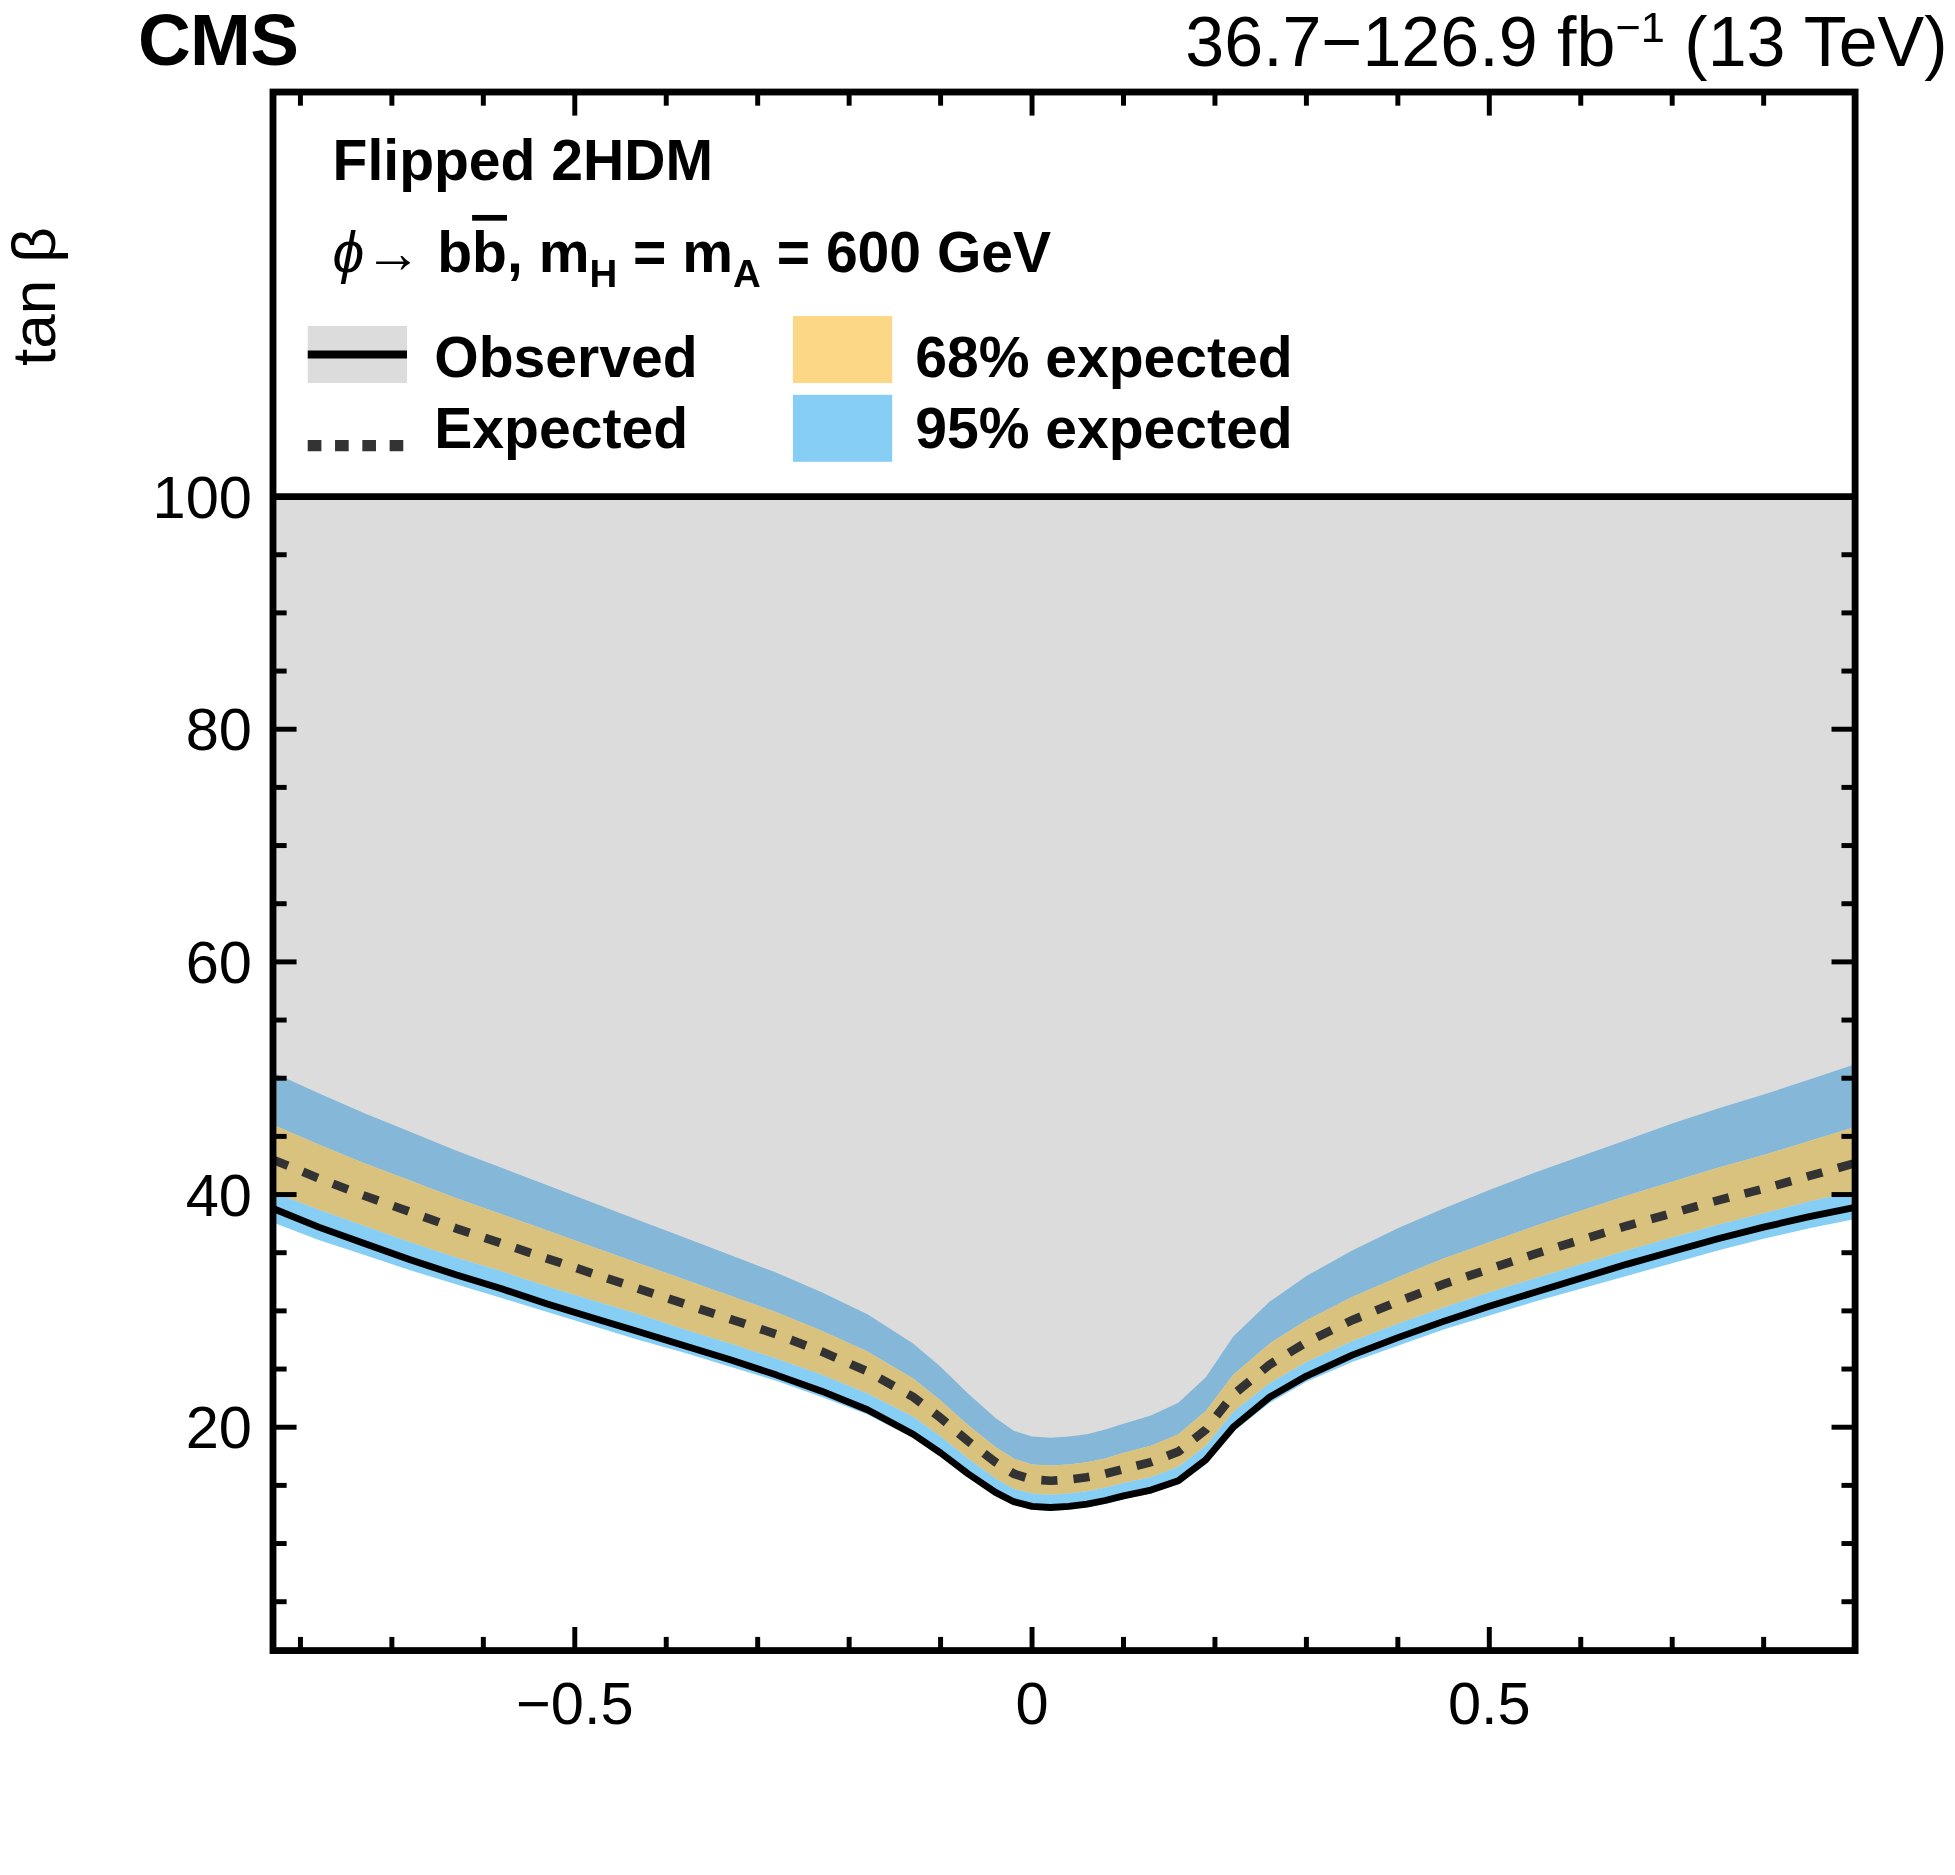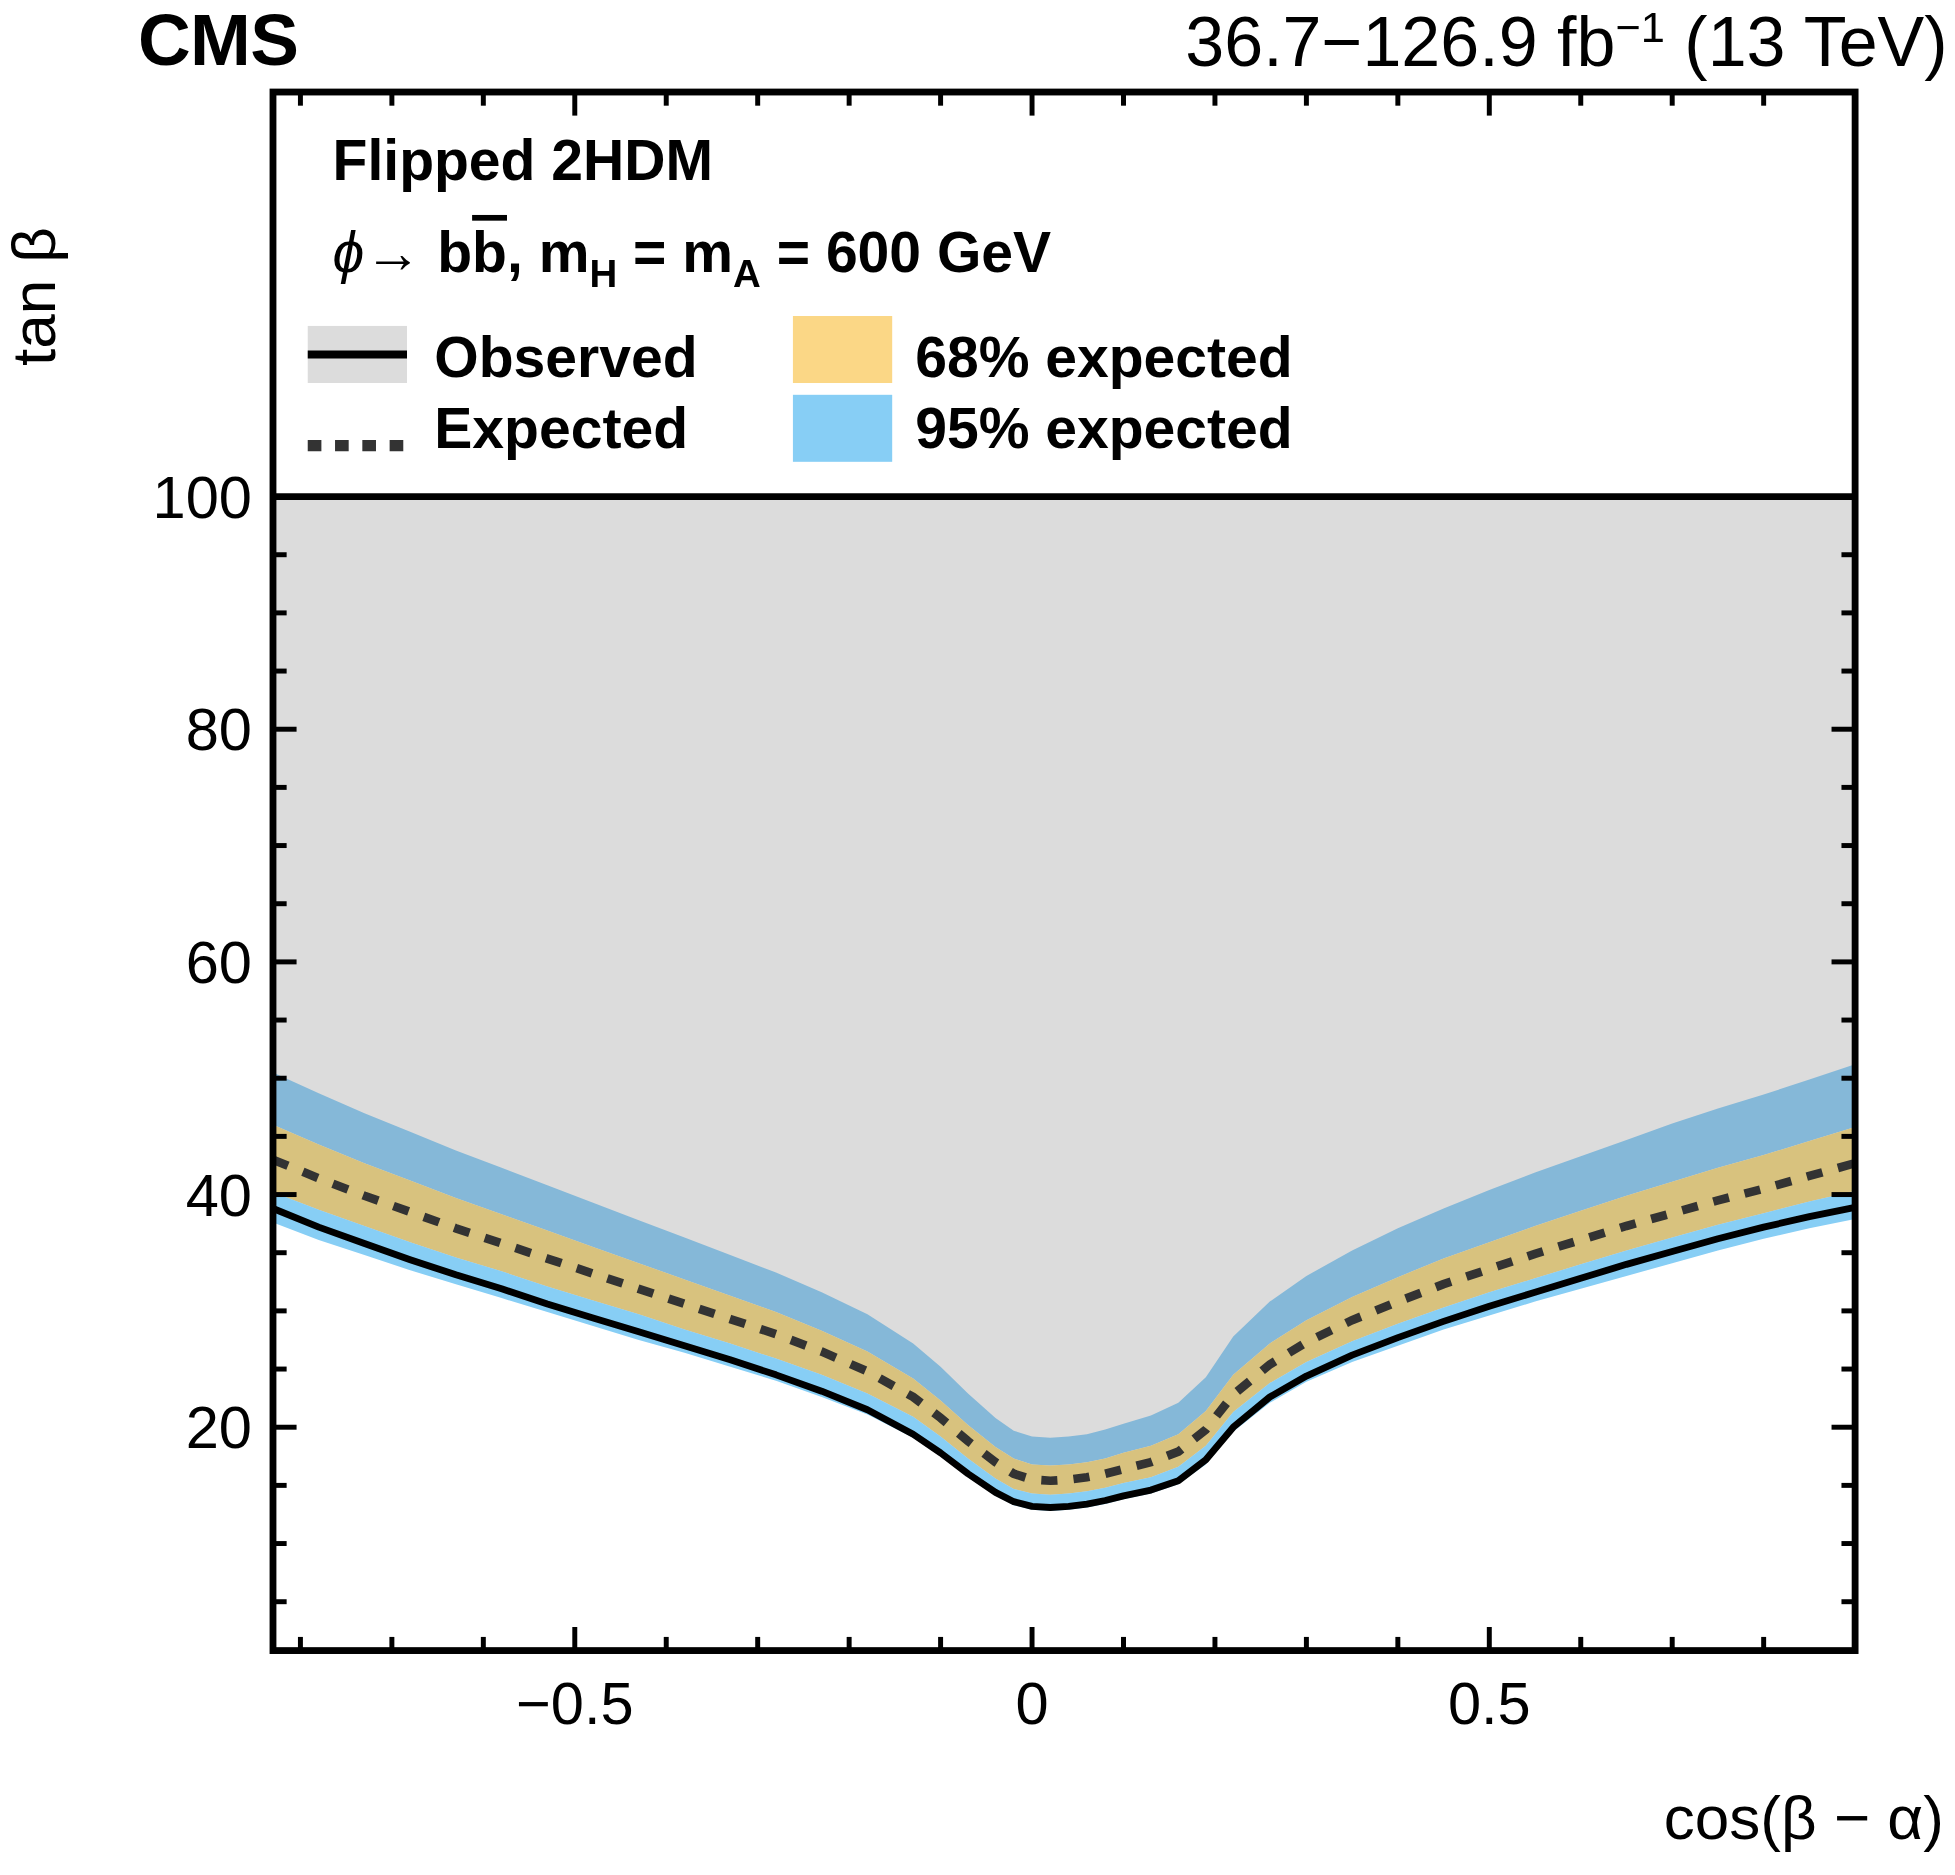--- a/index.html
+++ b/index.html
@@ -30,21 +30,20 @@
 </head>
 <body>
 
 <div id="root">
 
   <div class="cms-label">CMS</div>
 
   <div class="lumi-label"><span>36.7−126.9 fb</span><sup>−1</sup><span> (13 TeV)</span></div>
 
   <div class="ylabel">tan β</div>
-  <div class="xlabel">cos(β − α)</div>
 
   <svg id="plot" width="1955" height="1876" viewBox="0 0 3151 3023">
 
     <g id="bands">
         <rect x="440" y="800" width="2550" height="1860" fill="#FFFFFF"></rect>
         <path d="M 440.0 1947.5 L 513.7 1977.5 L 587.4 2003.8 L 661.1 2030.0 L 734.8 2054.4 L 808.5 2076.9 L 882.2 2101.3 L 955.9 2123.8 L 1029.6 2146.3 L 1103.3 2168.8 L 1177.0 2191.3 L 1250.7 2215.6 L 1324.4 2241.9 L 1398.1 2271.9 L 1471.8 2311.3 L 1516.0 2341.3 L 1560.2 2375.0 L 1604.5 2405.0 L 1633.9 2420.0 L 1663.4 2427.5 L 1692.9 2429.4 L 1722.4 2427.5 L 1751.8 2423.8 L 1781.3 2418.1 L 1810.8 2410.6 L 1855.0 2401.3 L 1899.2 2386.3 L 1943.5 2352.5 L 1987.7 2300.0 L 2046.6 2251.3 L 2105.6 2217.5 L 2179.3 2183.8 L 2253.0 2155.6 L 2326.7 2129.4 L 2400.4 2105.0 L 2474.1 2082.5 L 2547.8 2060.0 L 2621.5 2037.5 L 2695.2 2016.9 L 2768.9 1996.3 L 2842.6 1977.5 L 2916.3 1960.6 L 2990.0 1945.6 L 2990.0 800 L 440.0 800 Z" fill="#DCDCDC"></path>
         <path d="M 440.0 1728.1 L 513.7 1761.9 L 587.4 1793.8 L 661.1 1823.8 L 734.8 1853.8 L 808.5 1881.9 L 882.2 1910.0 L 955.9 1938.1 L 1029.6 1966.3 L 1103.3 1994.4 L 1177.0 2022.5 L 1250.7 2050.6 L 1324.4 2082.5 L 1398.1 2118.1 L 1471.8 2165.0 L 1516.0 2202.5 L 1560.2 2245.6 L 1604.5 2285.0 L 1633.9 2305.6 L 1663.4 2315.0 L 1692.9 2316.9 L 1722.4 2315.0 L 1751.8 2311.3 L 1781.3 2303.8 L 1810.8 2294.4 L 1855.0 2281.3 L 1899.2 2260.6 L 1943.5 2219.4 L 1987.7 2153.8 L 2046.6 2097.5 L 2105.6 2056.3 L 2179.3 2015.0 L 2253.0 1979.4 L 2326.7 1947.5 L 2400.4 1917.5 L 2474.1 1889.4 L 2547.8 1863.1 L 2621.5 1836.9 L 2695.2 1810.6 L 2768.9 1786.3 L 2842.6 1763.8 L 2916.3 1739.4 L 2990.0 1715.0 L 2990.0 1816.3 L 2916.3 1838.8 L 2842.6 1861.3 L 2768.9 1881.9 L 2695.2 1904.4 L 2621.5 1926.9 L 2547.8 1951.3 L 2474.1 1975.6 L 2400.4 2001.9 L 2326.7 2028.1 L 2253.0 2058.1 L 2179.3 2090.0 L 2105.6 2127.5 L 2046.6 2165.0 L 1987.7 2215.6 L 1943.5 2273.8 L 1899.2 2311.3 L 1855.0 2330.0 L 1810.8 2341.3 L 1781.3 2350.6 L 1751.8 2356.3 L 1722.4 2360.0 L 1692.9 2361.9 L 1663.4 2360.0 L 1633.9 2350.6 L 1604.5 2331.9 L 1560.2 2296.3 L 1516.0 2256.9 L 1471.8 2221.3 L 1398.1 2178.1 L 1324.4 2144.4 L 1250.7 2114.4 L 1177.0 2088.1 L 1103.3 2061.9 L 1029.6 2035.6 L 955.9 2009.4 L 882.2 1983.1 L 808.5 1956.9 L 734.8 1930.6 L 661.1 1902.5 L 587.4 1874.4 L 513.7 1844.4 L 440.0 1812.5 Z" fill="#85B8D8"></path>
         <path d="M 440.0 1812.5 L 513.7 1844.4 L 587.4 1874.4 L 661.1 1902.5 L 734.8 1930.6 L 808.5 1956.9 L 882.2 1983.1 L 955.9 2009.4 L 1029.6 2035.6 L 1103.3 2061.9 L 1177.0 2088.1 L 1250.7 2114.4 L 1324.4 2144.4 L 1398.1 2178.1 L 1471.8 2221.3 L 1516.0 2256.9 L 1560.2 2296.3 L 1604.5 2331.9 L 1633.9 2350.6 L 1663.4 2360.0 L 1692.9 2361.9 L 1722.4 2360.0 L 1751.8 2356.3 L 1781.3 2350.6 L 1810.8 2341.3 L 1855.0 2330.0 L 1899.2 2311.3 L 1943.5 2273.8 L 1987.7 2215.6 L 2046.6 2165.0 L 2105.6 2127.5 L 2179.3 2090.0 L 2253.0 2058.1 L 2326.7 2028.1 L 2400.4 2001.9 L 2474.1 1975.6 L 2547.8 1951.3 L 2621.5 1926.9 L 2695.2 1904.4 L 2768.9 1881.9 L 2842.6 1861.3 L 2916.3 1838.8 L 2990.0 1816.3 L 2990.0 1919.4 L 2916.3 1936.3 L 2842.6 1955.0 L 2768.9 1973.8 L 2695.2 1994.4 L 2621.5 2015.0 L 2547.8 2037.5 L 2474.1 2060.0 L 2400.4 2082.5 L 2326.7 2106.9 L 2253.0 2133.1 L 2179.3 2161.3 L 2105.6 2195.0 L 2046.6 2228.8 L 1987.7 2275.6 L 1943.5 2330.0 L 1899.2 2363.8 L 1855.0 2380.6 L 1810.8 2390.0 L 1781.3 2397.5 L 1751.8 2403.1 L 1722.4 2406.9 L 1692.9 2408.8 L 1663.4 2406.9 L 1633.9 2399.4 L 1604.5 2382.5 L 1560.2 2350.6 L 1516.0 2315.0 L 1471.8 2283.1 L 1398.1 2245.6 L 1324.4 2215.6 L 1250.7 2189.4 L 1177.0 2165.0 L 1103.3 2142.5 L 1029.6 2118.1 L 955.9 2095.6 L 882.2 2073.1 L 808.5 2048.8 L 734.8 2026.3 L 661.1 2001.9 L 587.4 1975.6 L 513.7 1949.4 L 440.0 1921.3 Z" fill="#D8C27E"></path>
         <path d="M 440.0 1921.3 L 513.7 1949.4 L 587.4 1975.6 L 661.1 2001.9 L 734.8 2026.3 L 808.5 2048.8 L 882.2 2073.1 L 955.9 2095.6 L 1029.6 2118.1 L 1103.3 2142.5 L 1177.0 2165.0 L 1250.7 2189.4 L 1324.4 2215.6 L 1398.1 2245.6 L 1471.8 2283.1 L 1516.0 2315.0 L 1560.2 2350.6 L 1604.5 2382.5 L 1633.9 2399.4 L 1663.4 2406.9 L 1692.9 2408.8 L 1722.4 2406.9 L 1751.8 2403.1 L 1781.3 2397.5 L 1810.8 2390.0 L 1855.0 2380.6 L 1899.2 2363.8 L 1943.5 2330.0 L 1987.7 2275.6 L 2046.6 2228.8 L 2105.6 2195.0 L 2179.3 2161.3 L 2253.0 2133.1 L 2326.7 2106.9 L 2400.4 2082.5 L 2474.1 2060.0 L 2547.8 2037.5 L 2621.5 2015.0 L 2695.2 1994.4 L 2768.9 1973.8 L 2842.6 1955.0 L 2916.3 1936.3 L 2990.0 1919.4 L 2990.0 1964.4 L 2916.3 1979.4 L 2842.6 1996.3 L 2768.9 2015.0 L 2695.2 2035.6 L 2621.5 2056.3 L 2547.8 2076.9 L 2474.1 2097.5 L 2400.4 2120.0 L 2326.7 2142.5 L 2253.0 2168.8 L 2179.3 2195.0 L 2105.6 2226.9 L 2046.6 2260.6 L 1987.7 2307.5 L 1943.5 2360.0 L 1899.2 2391.9 L 1855.0 2406.9 L 1810.8 2416.3 L 1781.3 2423.8 L 1751.8 2429.4 L 1722.4 2433.1 L 1692.9 2435.0 L 1663.4 2433.1 L 1633.9 2425.6 L 1604.5 2410.6 L 1560.2 2380.6 L 1516.0 2346.9 L 1471.8 2316.9 L 1398.1 2279.4 L 1324.4 2251.3 L 1250.7 2225.0 L 1177.0 2202.5 L 1103.3 2180.0 L 1029.6 2159.4 L 955.9 2136.9 L 882.2 2114.4 L 808.5 2091.9 L 734.8 2069.4 L 661.1 2046.9 L 587.4 2022.5 L 513.7 1998.1 L 440.0 1970.0 Z" fill="#87CEF5"></path>
         <path d="M 440.0 1947.5 L 513.7 1977.5 L 587.4 2003.8 L 661.1 2030.0 L 734.8 2054.4 L 808.5 2076.9 L 882.2 2101.3 L 955.9 2123.8 L 1029.6 2146.3 L 1103.3 2168.8 L 1177.0 2191.3 L 1250.7 2215.6 L 1324.4 2241.9 L 1398.1 2271.9 L 1471.8 2311.3 L 1516.0 2341.3 L 1560.2 2375.0 L 1604.5 2405.0 L 1633.9 2420.0 L 1663.4 2427.5 L 1692.9 2429.4 L 1722.4 2427.5 L 1751.8 2423.8 L 1781.3 2418.1 L 1810.8 2410.6 L 1855.0 2401.3 L 1899.2 2386.3 L 1943.5 2352.5 L 1987.7 2300.0 L 2046.6 2251.3 L 2105.6 2217.5 L 2179.3 2183.8 L 2253.0 2155.6 L 2326.7 2129.4 L 2400.4 2105.0 L 2474.1 2082.5 L 2547.8 2060.0 L 2621.5 2037.5 L 2695.2 2016.9 L 2768.9 1996.3 L 2842.6 1977.5 L 2916.3 1960.6 L 2990.0 1945.6 L 2990.0 1715.0 L 2916.3 1739.4 L 2842.6 1763.8 L 2768.9 1786.3 L 2695.2 1810.6 L 2621.5 1836.9 L 2547.8 1863.1 L 2474.1 1889.4 L 2400.4 1917.5 L 2326.7 1947.5 L 2253.0 1979.4 L 2179.3 2015.0 L 2105.6 2056.3 L 2046.6 2097.5 L 1987.7 2153.8 L 1943.5 2219.4 L 1899.2 2260.6 L 1855.0 2281.3 L 1810.8 2294.4 L 1781.3 2303.8 L 1751.8 2311.3 L 1722.4 2315.0 L 1692.9 2316.9 L 1663.4 2315.0 L 1633.9 2305.6 L 1604.5 2285.0 L 1560.2 2245.6 L 1516.0 2202.5 L 1471.8 2165.0 L 1398.1 2118.1 L 1324.4 2082.5 L 1250.7 2050.6 L 1177.0 2022.5 L 1103.3 1994.4 L 1029.6 1966.3 L 955.9 1938.1 L 882.2 1910.0 L 808.5 1881.9 L 734.8 1853.8 L 661.1 1823.8 L 587.4 1793.8 L 513.7 1761.9 L 440.0 1728.1 Z" fill="#DCDCDC" opacity="0"></path>

